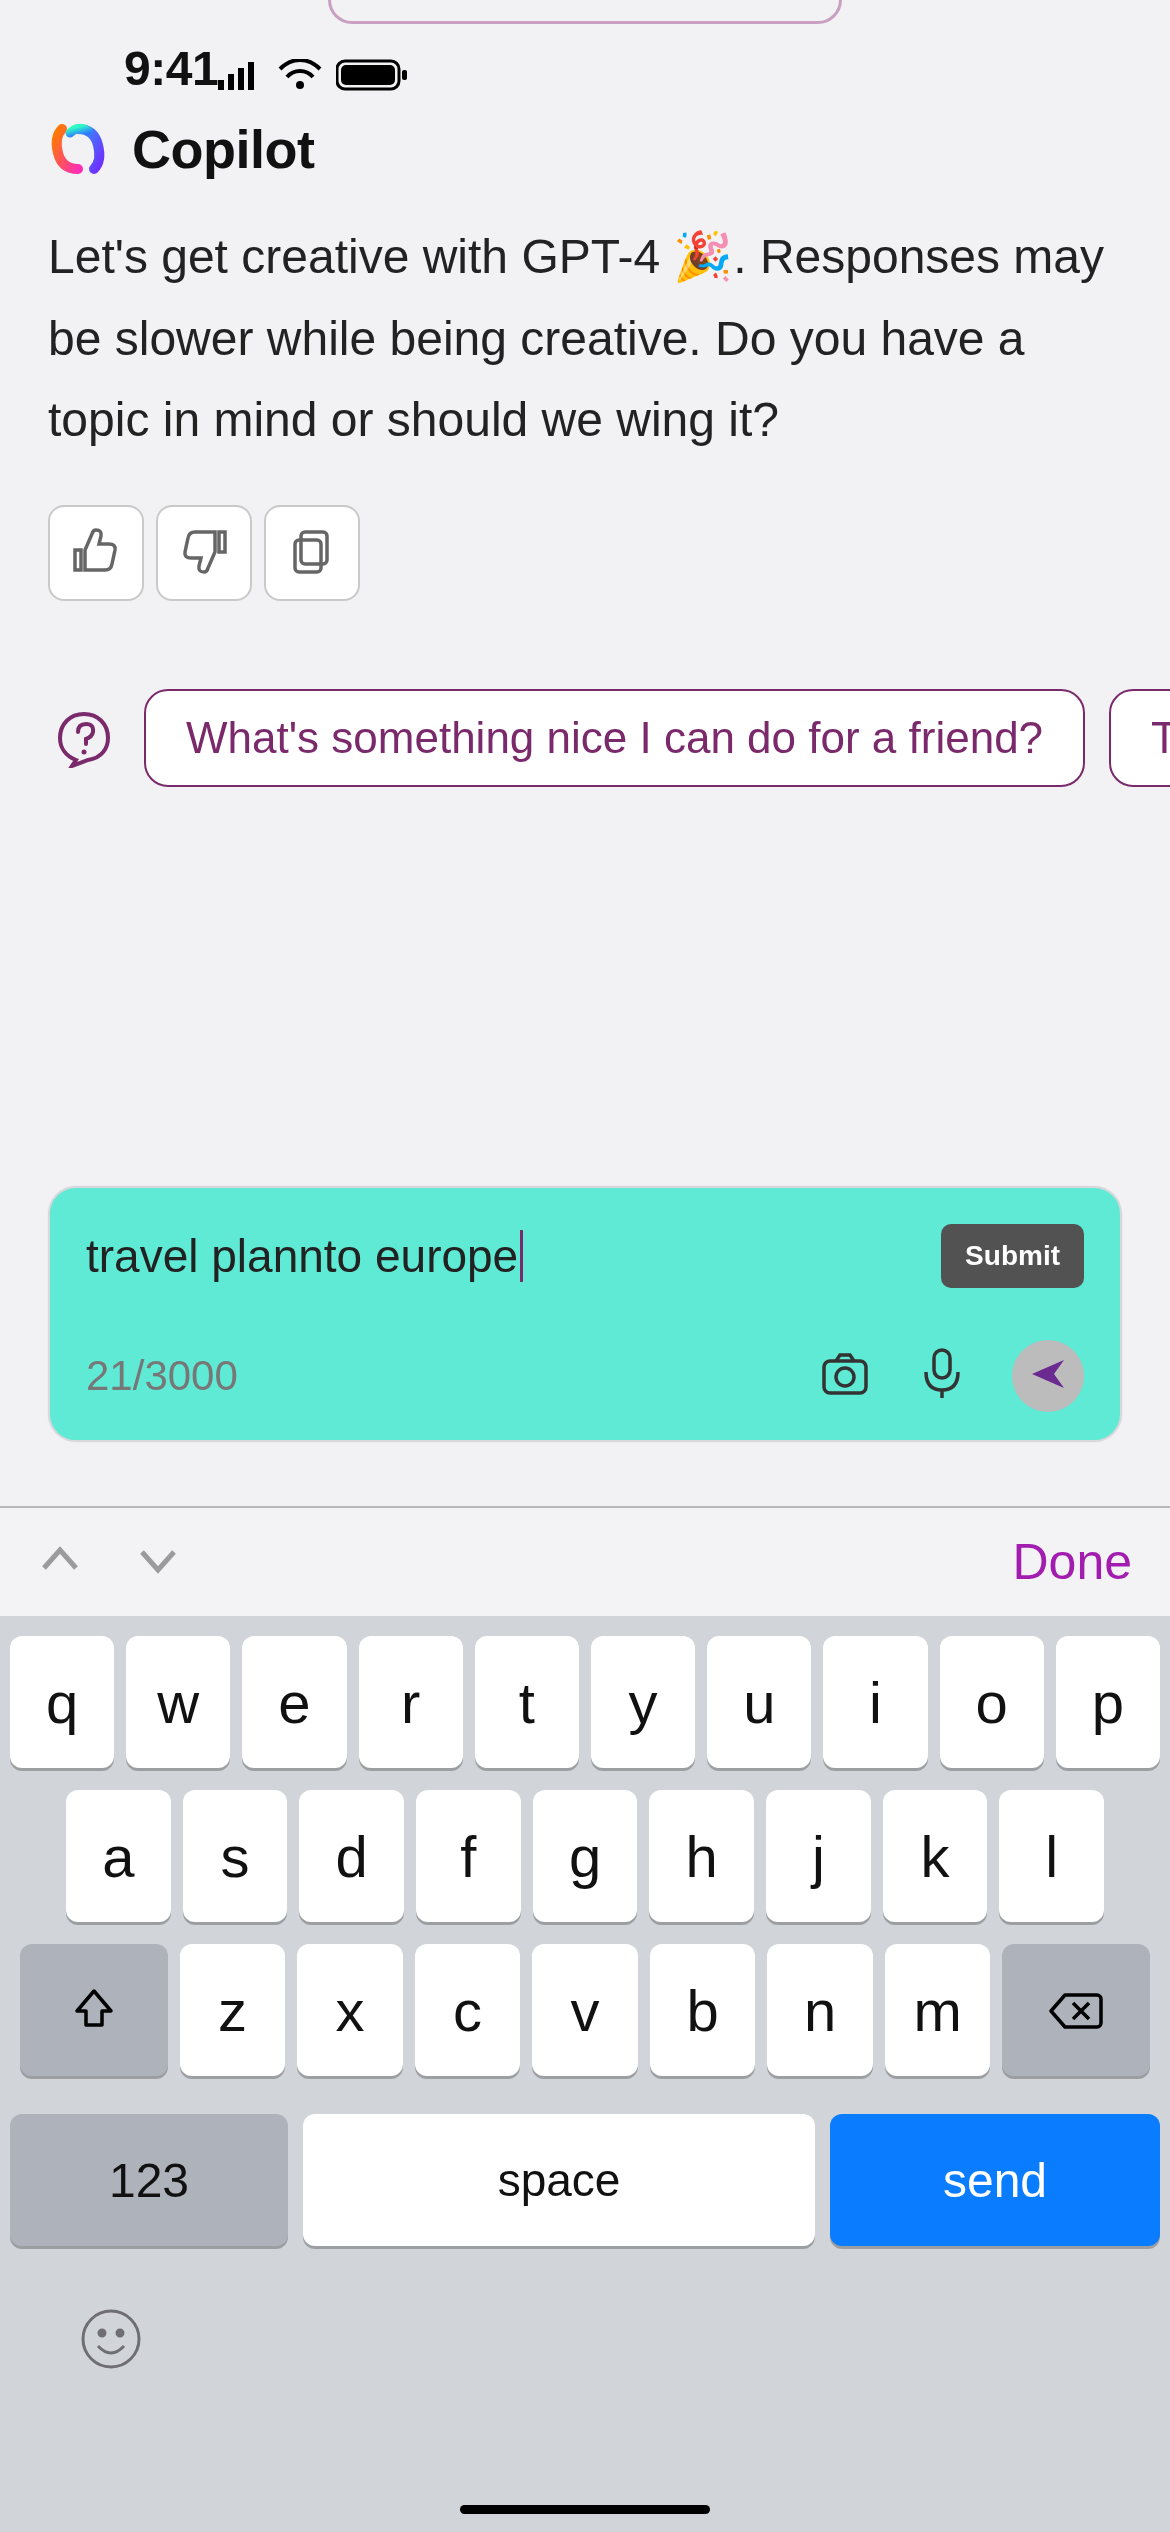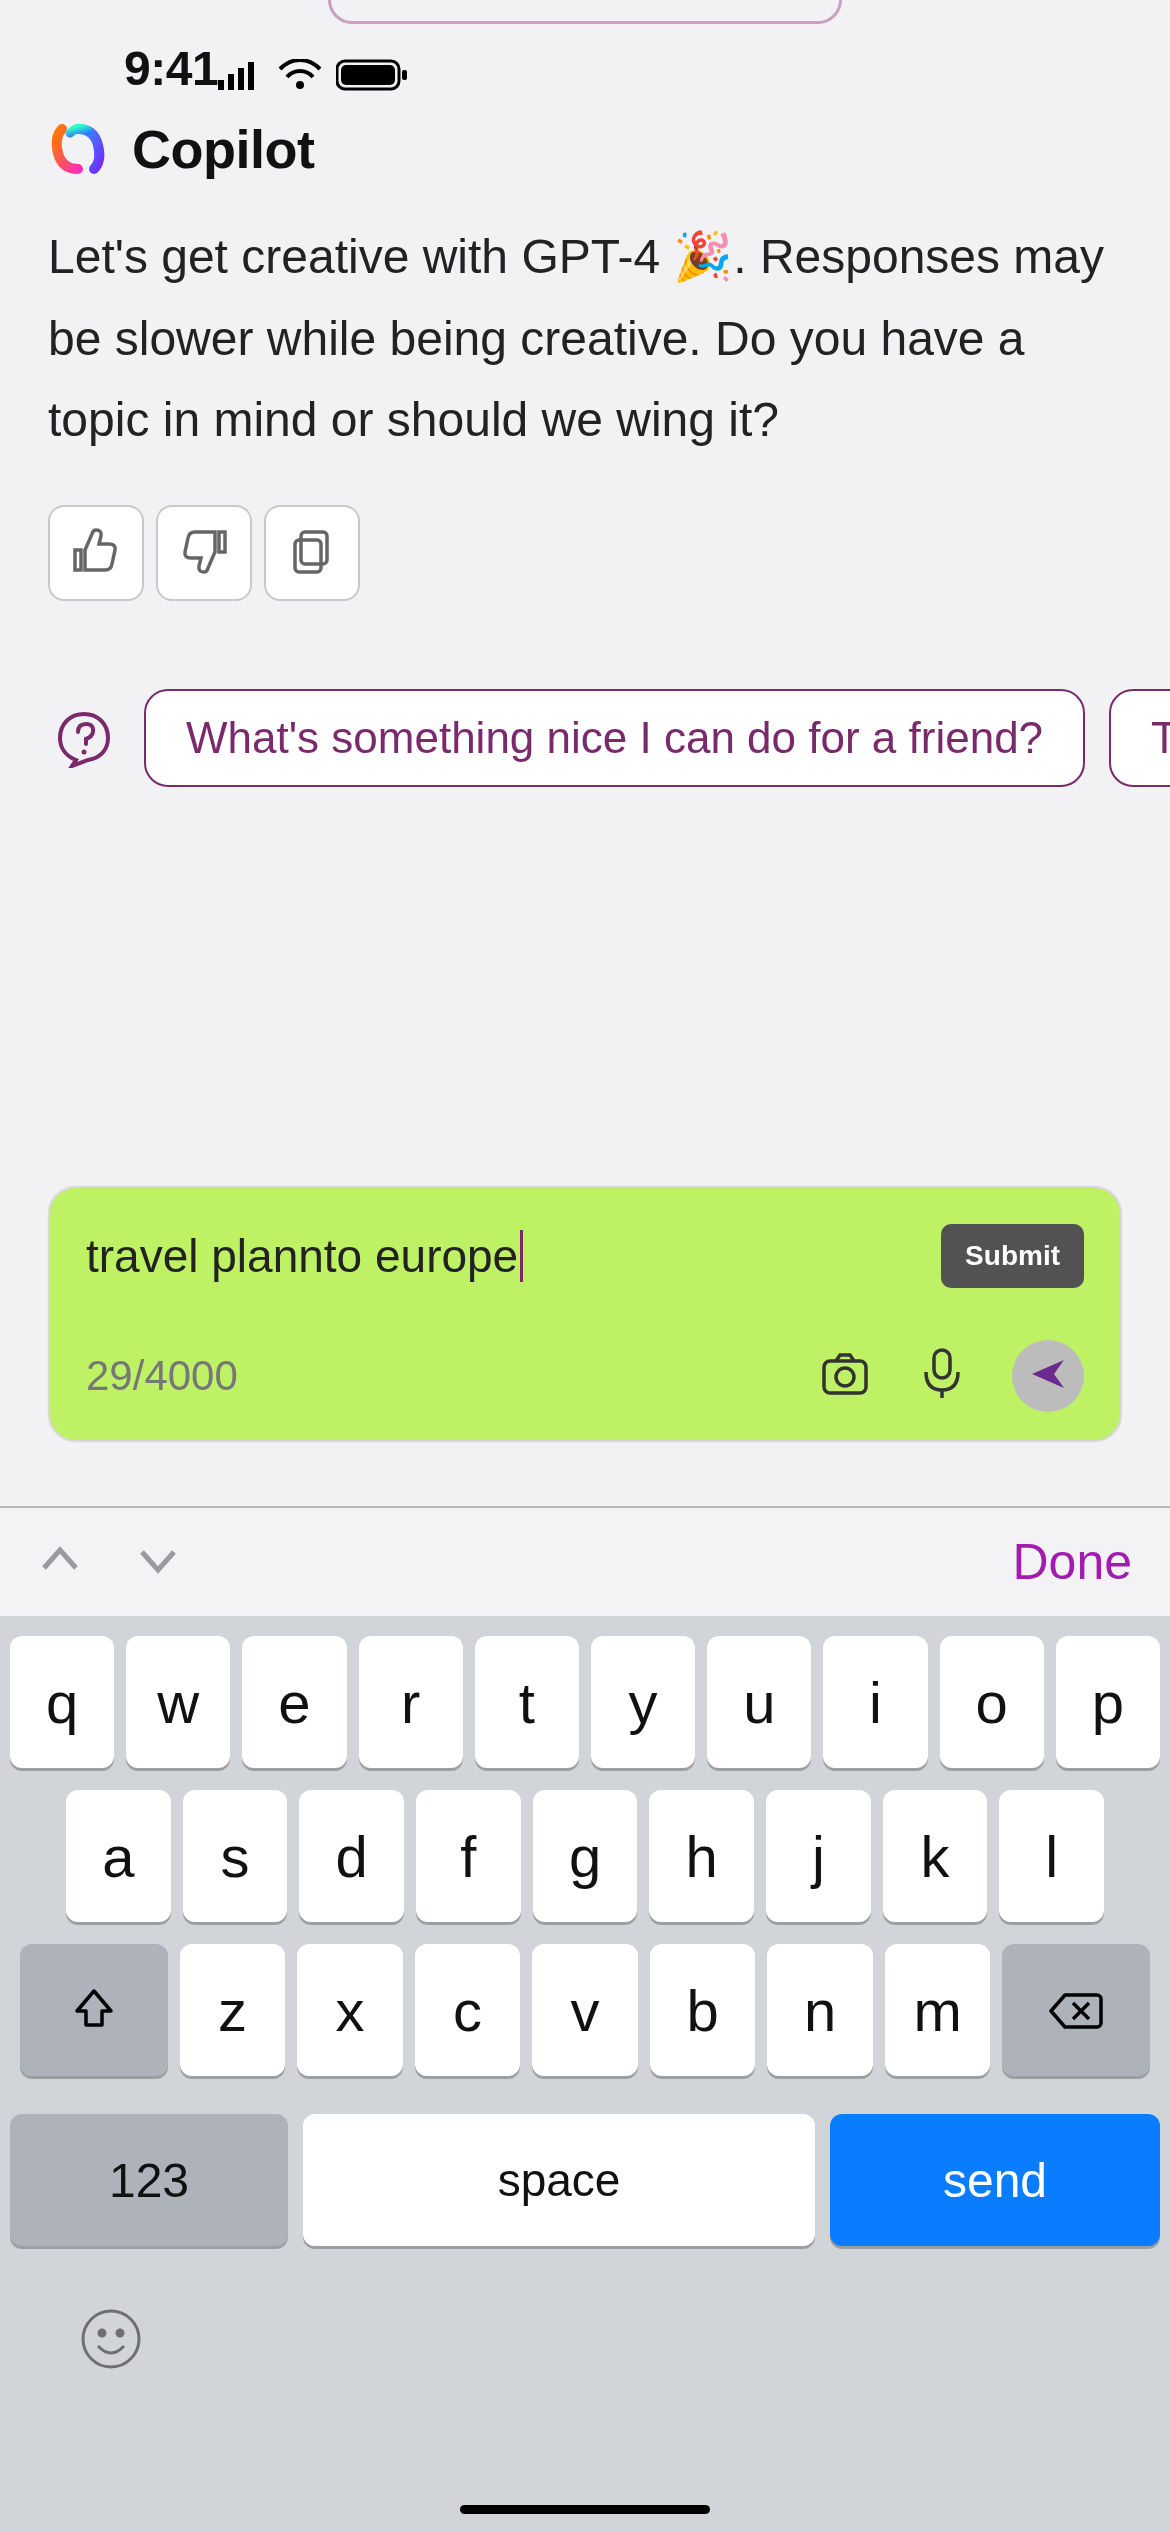--- a/index.html
+++ b/index.html
@@ -17,21 +17,21 @@
   .message { padding:24px 48px 0 48px; font-size:48px; line-height:1.7; color:#222; }
   
   .fbrow { display:flex; gap:12px; padding:44px 48px 0 48px; }
   .fbbtn { width:96px; height:96px; border:2px solid #c9c9c9; border-radius:16px; background:#fff; display:flex; align-items:center; justify-content:center; }
   .fbbtn svg { width:50px; height:50px; stroke:#666; fill:none; stroke-width:3.5; }
   
   .sugrow { display:flex; gap:24px; align-items:center; padding:88px 0 0 48px; overflow:hidden; white-space:nowrap; }
   .sugicon { width:72px; height:72px; display:flex; align-items:center; justify-content:center; flex-shrink:0;}
   .sugchip { border:2.5px solid #7a2a6b; color:#7a2a6b; border-radius:24px; font-size:44px; padding:22px 40px; background:#fff; flex-shrink:0;}
   
-  .inputcard { position:absolute; left:48px; right:48px; bottom:1090px; background:#bef264; border:2px solid #d7d7dc; border-radius:28px; padding:36px 36px 28px 36px; box-shadow:0 0 0 1px rgba(0,0,0,0.02); }
+  .inputcard { position:absolute; left:48px; right:48px; bottom:1090px; background:#5eead4; border:2px solid #d7d7dc; border-radius:28px; padding:36px 36px 28px 36px; box-shadow:0 0 0 1px rgba(0,0,0,0.02); }
   .inputrow { display:flex; align-items:center; }
   .inputtext { font-size:46px; color:#222; flex:1; display:flex; align-items:center;}
   .cursor { display:inline-block; width:3px; height:52px; background:#7a2a6b; margin-left:2px; vertical-align:middle;}
   .submitbtn { background:#525252; color:#fff; font-size:28px; font-weight:600; padding:16px 24px; border-radius:10px; }
   .inputbottom { display:flex; align-items:center; justify-content:space-between; margin-top:52px;}
   .counter { font-size:42px; color:#777; }
   .inputicons { display:flex; align-items:center; gap:46px; }
   .ibtn svg { stroke:#333; fill:none; stroke-width:3.5; }
   .sendcircle { width:72px; height:72px; border-radius:50%; background:#bcbcbc; display:flex; align-items:center; justify-content:center; }
   
@@ -159,21 +159,21 @@
 
   <div class="inputcard">
     <div class="inputrow">
       <div class="inputtext">
         <span>travel plannto europe</span>
           <span class="cursor"></span>
       </div>
       <div class="submitbtn">Submit</div>
     </div>
     <div class="inputbottom">
-      <div class="counter">29/4000</div>
+      <div class="counter">21/3000</div>
       <div class="inputicons">
         <span class="ibtn">
           <svg width="54" height="54" viewBox="0 0 54 54">
               <rect x="6" y="14" width="42" height="32" rx="6"></rect>
               <path d="M18 14 l4 -6 h10 l4 6"></path>
               <circle cx="27" cy="30" r="9"></circle>
             </svg>
         </span>
         <span class="ibtn">
           <svg width="48" height="56" viewBox="0 0 48 56">

